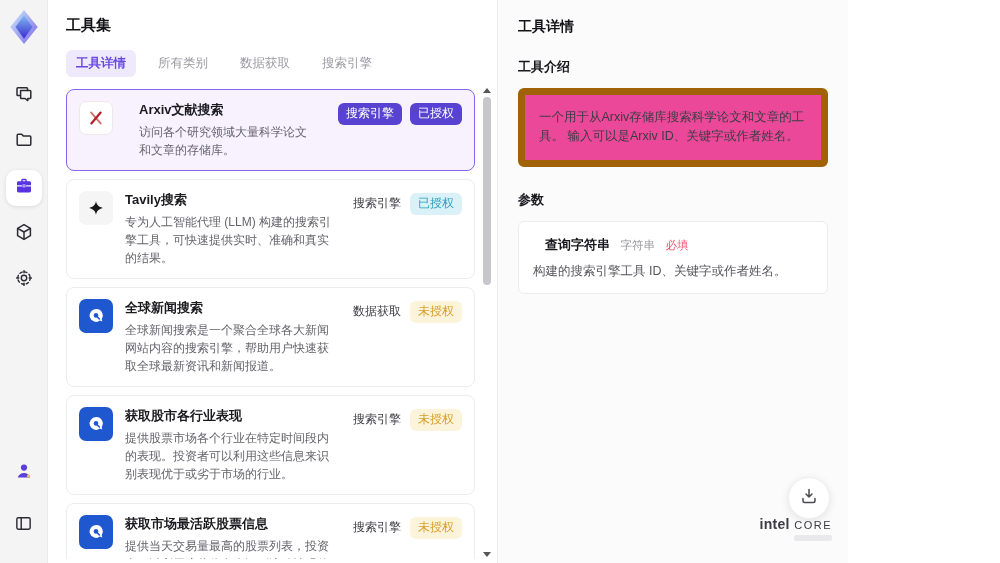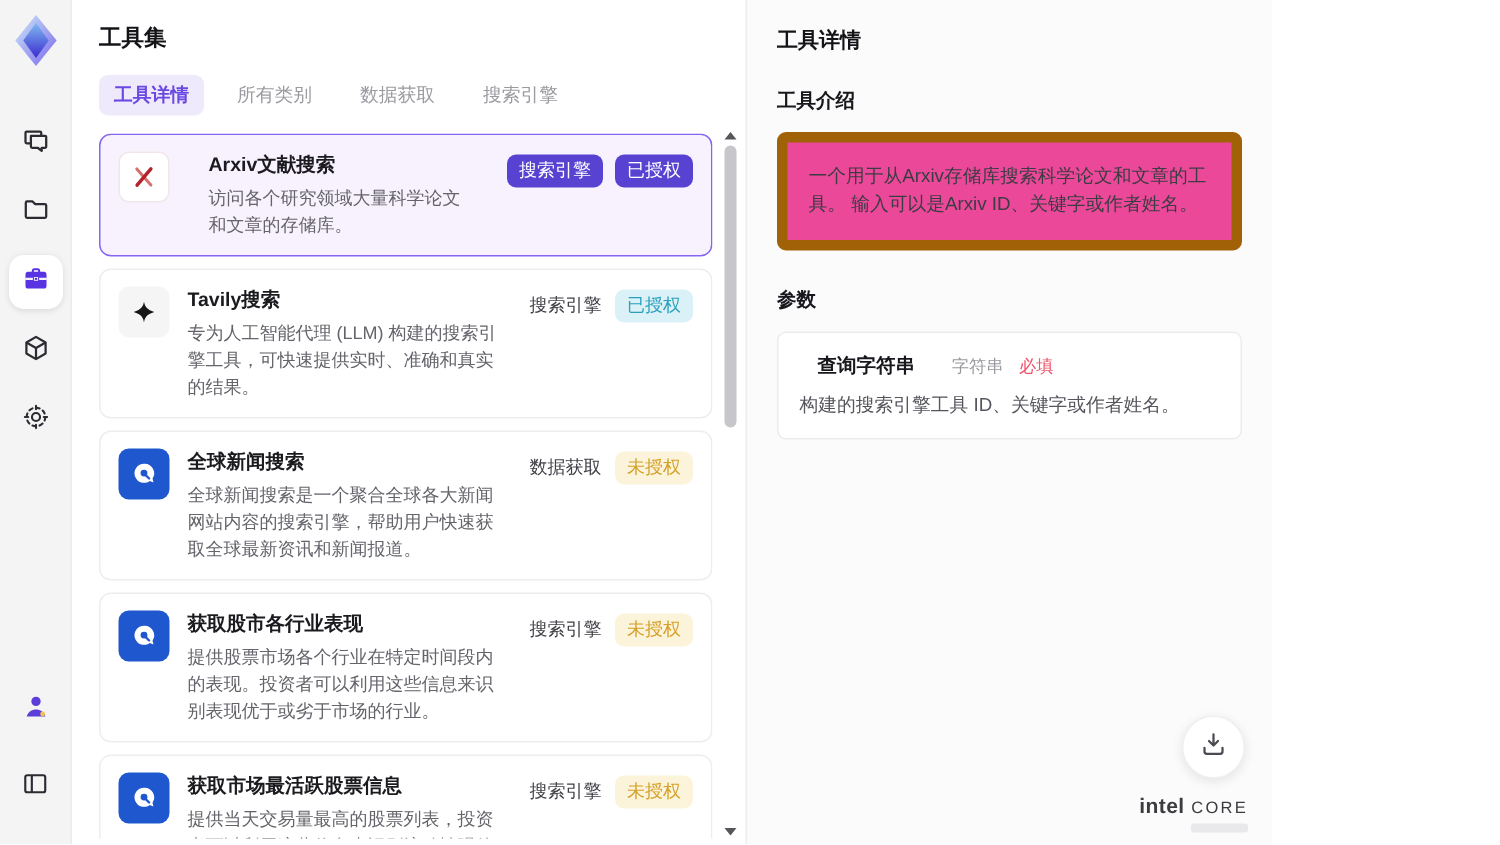--- a/index.html
+++ b/index.html
@@ -52,28 +52,28 @@
   .sb-thumb { position: absolute; top: 9px; left: 1px; width: 8px; height: 188px; background: #c6c6cb; border-radius: 4px; }
 
   
   .details-panel { flex: 1; background: #fbfbfc; padding: 18px 20px; position: relative; }
   .details-title { font-size: 14px; font-weight: bold; color: #141418; margin-bottom: 22px; }
   .section-heading { font-size: 13px; font-weight: bold; color: #17171c; margin-bottom: 12px; }
   .info-box { background: #ec4899; border: 7px solid #a16207; border-radius: 6px; padding: 13px 14px;
     font-size: 12.5px; color: #3c3c43; line-height: 1.55; margin-bottom: 24px; }
   .param-box { background: #fff; border: 1px solid #ececef; border-radius: 6px; padding: 13px 14px; }
   .param-name { font-size: 13px; font-weight: bold; color: #17171c; margin-left: 12px; }
-  .param-type { font-size: 11.5px; color: #97979d; margin-left: 20px; }
+  .param-type { font-size: 11.5px; color: #97979d; margin-left: 6px; }
   .param-required { font-size: 11.5px; color: var(--required-red, #f0536b); margin-left: 6px; }
   .param-desc { font-size: 12.5px; color: #55555c; margin-top: 9px; }
 
   .download-fab { position: absolute; right: 18px; bottom: 44px; width: 42px; height: 42px; border-radius: 50%;
     background: #fff; border: 1px solid #f0f0f2; box-shadow: 0 2px 8px rgba(0,0,0,.10);
     display: flex; align-items: center; justify-content: center; cursor: pointer; }
-  .intel-brand { position: absolute; right: 16px; bottom: 8px; text-align: right; color: #3b3b40; }
+  .intel-brand { position: absolute; right: 16px; bottom: 22px; text-align: right; color: #3b3b40; }
   .intel-text { font-size: 14px; font-weight: bold; letter-spacing: .3px; }
   .core-text { font-size: 11px; letter-spacing: 1.5px; }
   .intel-sub { height: 6px; width: 38px; background: #e9e9ec; border-radius: 2px; margin: 2px 0 0 auto; }
 </style>
 </head>
 <body>
 
 <div class="app">
 
   <div class="sidebar">

